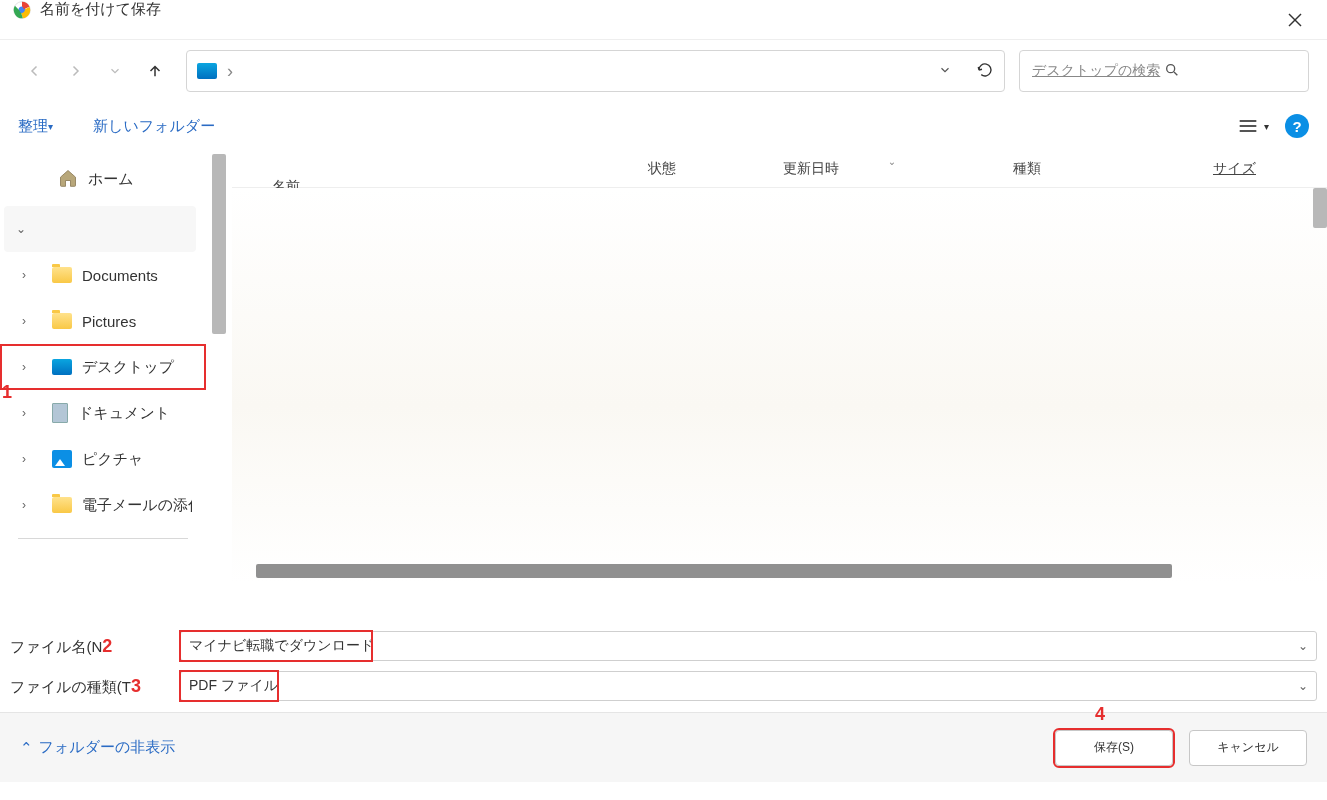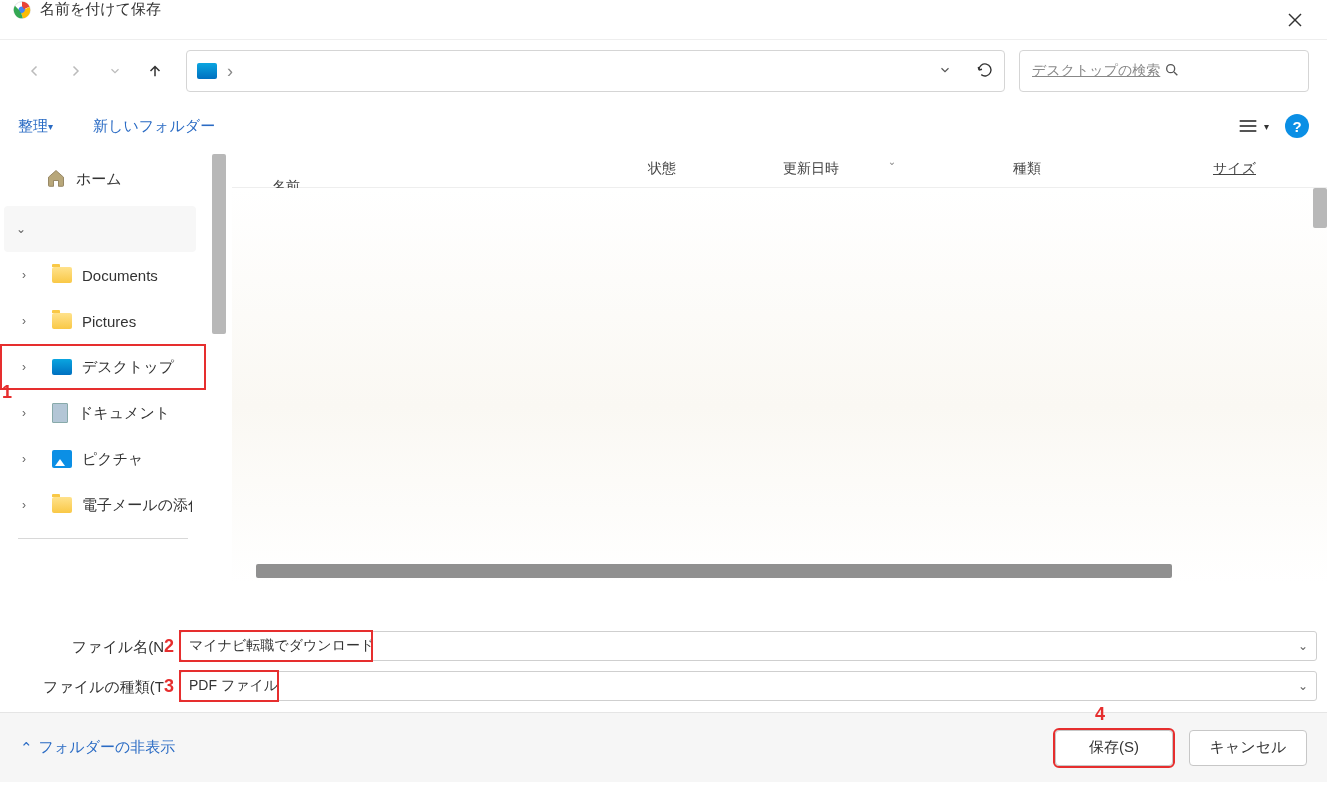--- a/index.html
+++ b/index.html
@@ -27,21 +27,21 @@
   .tb-left { display: flex; align-items: center; gap: 40px; }
   .tb-item { color: #2a6bc4; font-size: 15px; cursor: pointer; display: flex; align-items: center; }
   .tb-right { margin-left: auto; display: flex; align-items: center; gap: 16px; }
   .help-icon { width: 24px; height: 24px; background: #0b8fe5; border-radius: 50%; color: #fff; display: flex; align-items: center; justify-content: center; font-weight: bold; font-size: 15px; }
 
   
   .main { display: flex; height: 456px; }
   .sidebar { width: 206px; position: relative; padding-top: 6px; }
   .side-scrollbar { position: absolute; right: -20px; top: 4px; width: 14px; height: 180px; background: #b8b8b8; border-radius: 2px; }
   .side-item { height: 46px; display: flex; align-items: center; padding-left: 46px; gap: 10px; cursor: pointer; font-size: 15px; }
-  .side-item.top { padding-left: 46px; }
+  .side-item.top { padding-left: 58px; }
   .side-item.exp { padding-left: 12px; }
   .side-item .chev { width: 14px; color: #666; font-size: 12px; margin-right: 6px; }
   .side-item.nested { padding-left: 22px; }
   .side-item.selected { outline: 2px solid #e62e2e; outline-offset: -2px; }
   .side-hr { margin: 10px 18px 0 18px; border: none; border-top: 1px solid #d8d8d8; }
   .folder-ico { width: 20px; height: 16px; background: linear-gradient(#ffe28c,#f9c846); border-radius: 2px; position: relative; }
   .folder-ico::before { content:""; position:absolute; top:-3px; left:0; width:8px; height:3px; background:#f9c846; border-radius:1px 1px 0 0; }
   .desk-ico { width: 20px; height: 16px; background: linear-gradient(#0aa5e0,#0070c0); border-radius: 2px; }
   .doc-ico { width: 16px; height: 20px; background: #b3c6d6; border-radius: 1px; border: 1px solid #8aa; }
   .pic-ico { width: 20px; height: 18px; background: #0b8fe5; border-radius: 2px; position: relative; }
@@ -60,30 +60,30 @@
   .file-body { height: 396px; background: linear-gradient(180deg,#fff 0%,#faf8f3 55%,#fff 100%); position: relative; }
   .file-hscroll { position: absolute; bottom: 6px; left: 24px; right: 6px; height: 14px; }
   .file-hscroll .thumb { height: 100%; width: 86%; background: #909090; border-radius: 2px; }
   .file-vscroll { position: absolute; top: 0; right: 0; width: 14px; height: 40px; background: #b8b8b8; border-radius: 2px; }
 
   .annot { position: absolute; color: #e62e2e; font-weight: bold; font-size: 18px; z-index: 50; pointer-events: none; }
 
   
   .form { padding: 22px 10px 4px 10px; }
   .form-row { display: flex; align-items: center; height: 36px; margin-bottom: 4px; }
-  .form-label { width: 170px; text-align: right; padding-right: 6px; font-size: 15px; position: relative; }
+  .form-label { width: 170px; text-align: left; padding-right: 6px; font-size: 15px; position: relative; }
   .form-field { flex: 1; height: 30px; border: 1px solid #cfcfcf; border-radius: 3px; display: flex; align-items: center; padding: 0 8px; position: relative; }
   .form-field .caret { margin-left: auto; color: #666; font-size: 12px; }
   .redbox { position: absolute; border: 2px solid #e62e2e; pointer-events: none; }
 
   
   .footer { height: 70px; background: #f6f6f6; border-top: 1px solid #e5e5e5; display: flex; align-items: center; padding: 0 20px; }
   .foot-left { color: #2a6bc4; font-size: 15px; display: flex; align-items: center; gap: 6px; cursor: pointer; }
   .foot-btns { margin-left: auto; display: flex; gap: 16px; position: relative; }
-  .btn { width: 118px; height: 36px; border: 1px solid #c7c7c7; border-radius: 4px; background: #fff; display: flex; align-items: center; justify-content: center; font-size: 15px; cursor: pointer; }
+  .btn { width: 118px; height: 36px; border: 1px solid #c7c7c7; border-radius: 4px; background: #fff; display: flex; align-items: center; justify-content: center; font-size: 12px; cursor: pointer; }
   .btn.save { outline: 2px solid #e62e2e; outline-offset: 0; }
 </style>
 </head>
 <body>
 
 <div class="titlebar">
   <span class="chrome-icon">
     <svg viewBox="0 0 24 24">
         <circle cx="12" cy="12" r="10" fill="#fff" stroke="#ddd"></circle>
         <circle cx="12" cy="12" r="4.2" fill="#4285F4"></circle>

